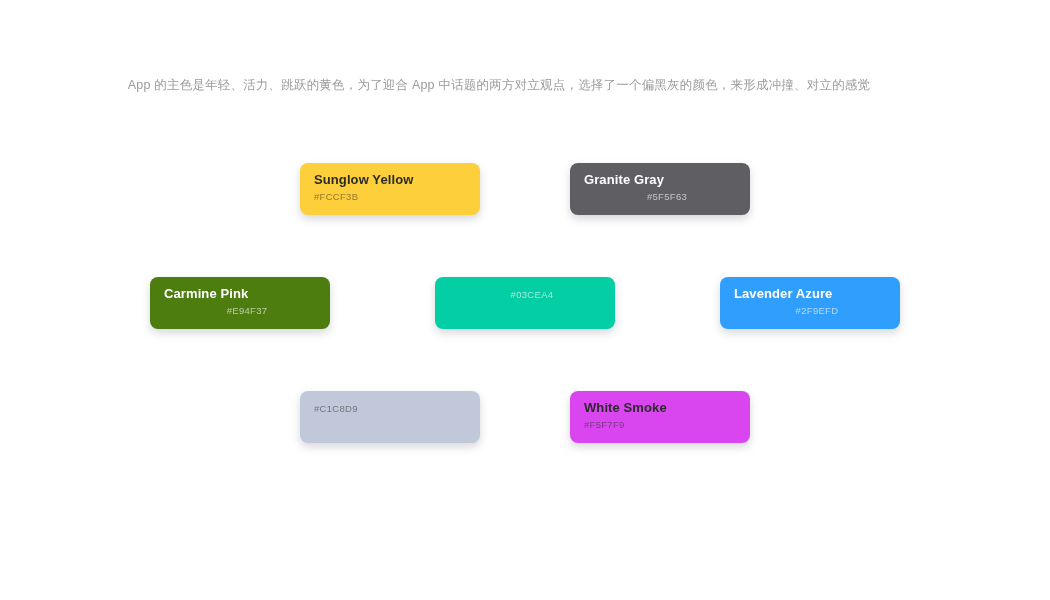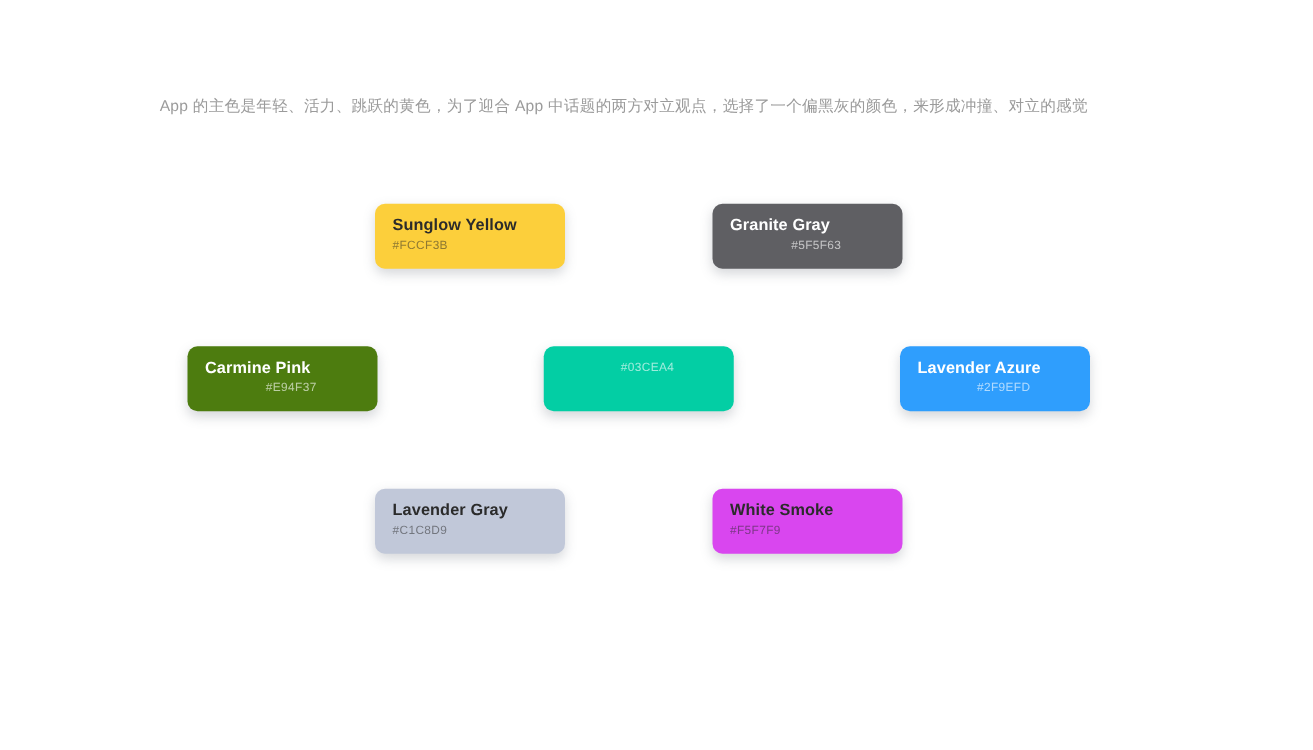--- a/index.html
+++ b/index.html
@@ -32,21 +32,21 @@
   #palette {
     position: absolute;
     left: 0;
     top: 0;
     width: 1050px;
     height: 600px;
   }
 
   .swatch-card {
     position: absolute;
-    width: 152px;
+    width: 180px;
     height: 52px;
     border-radius: 8px;
     box-sizing: border-box;
     padding: 9px 0 0 14px;
     box-shadow: 0 4px 9px rgba(120, 125, 135, 0.30);
   }
 
   .swatch-name {
     font-size: 13px;
     font-weight: bold;
@@ -91,20 +91,19 @@
       <div class="swatch-hex">#E94F37</div>
     </div>
     <div class="swatch-card on-dark" style="left: 435px; top: 277px; background: rgb(3, 206, 164);">
       <div class="swatch-hex">#03CEA4</div>
     </div>
     <div class="swatch-card on-dark" style="left: 720px; top: 277px; background: rgb(47, 158, 253);">
       <div class="swatch-name">Lavender Azure</div>
       <div class="swatch-hex">#2F9EFD</div>
     </div>
     <div class="swatch-card on-light" style="left: 300px; top: 391px; background: rgb(193, 200, 217);">
-      <div class="swatch-name">Lavender Gray</div>
       <div class="swatch-hex">#C1C8D9</div>
     </div>
     <div class="swatch-card on-light" style="left: 570px; top: 391px; background: #d946ef;">
       <div class="swatch-name">White Smoke</div>
       <div class="swatch-hex">#F5F7F9</div>
     </div>
   </div>
 
 </body></html>

